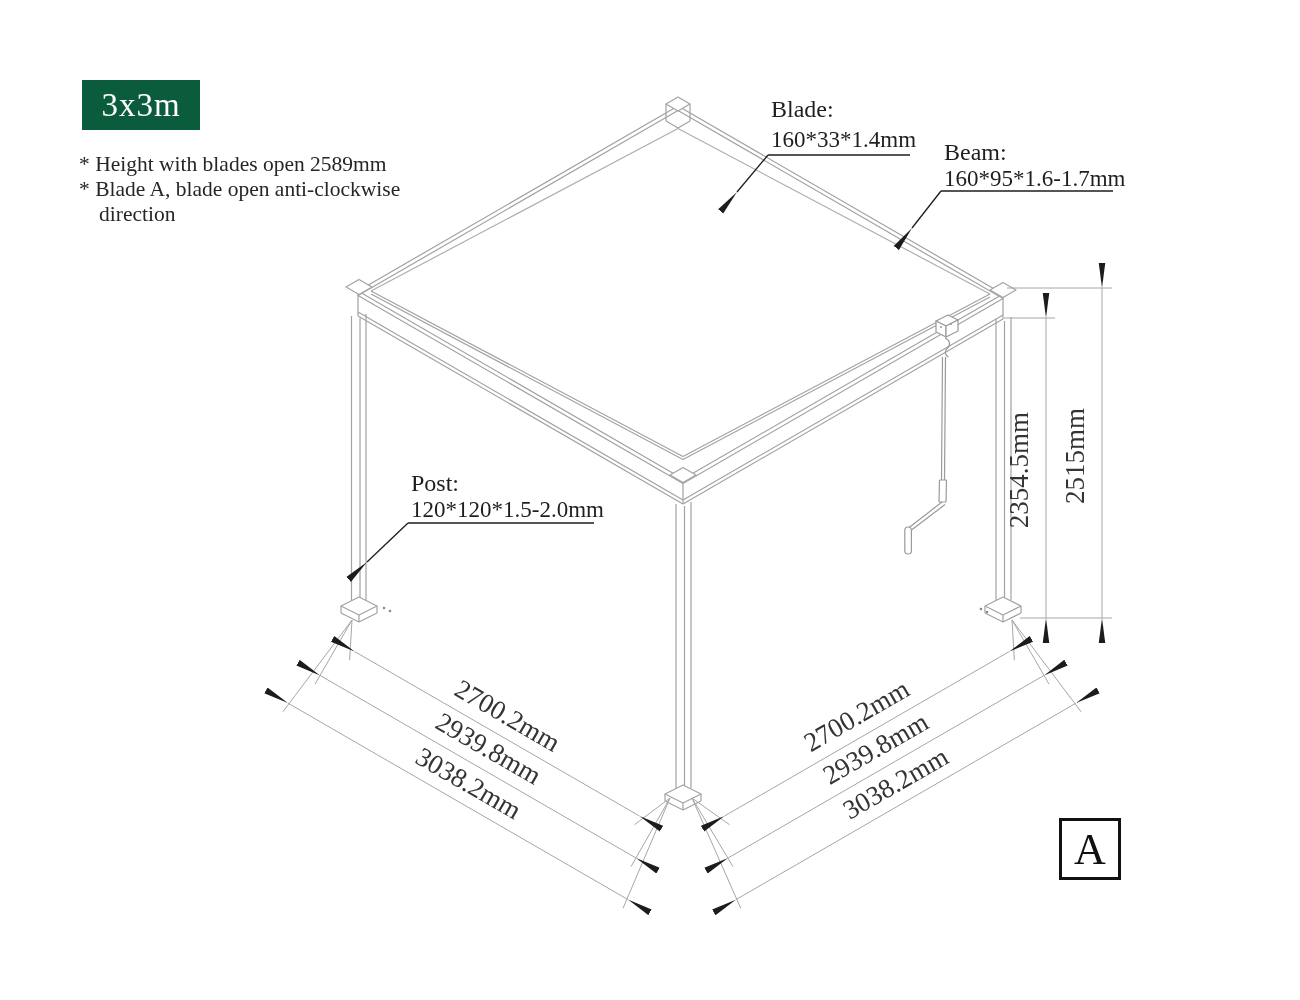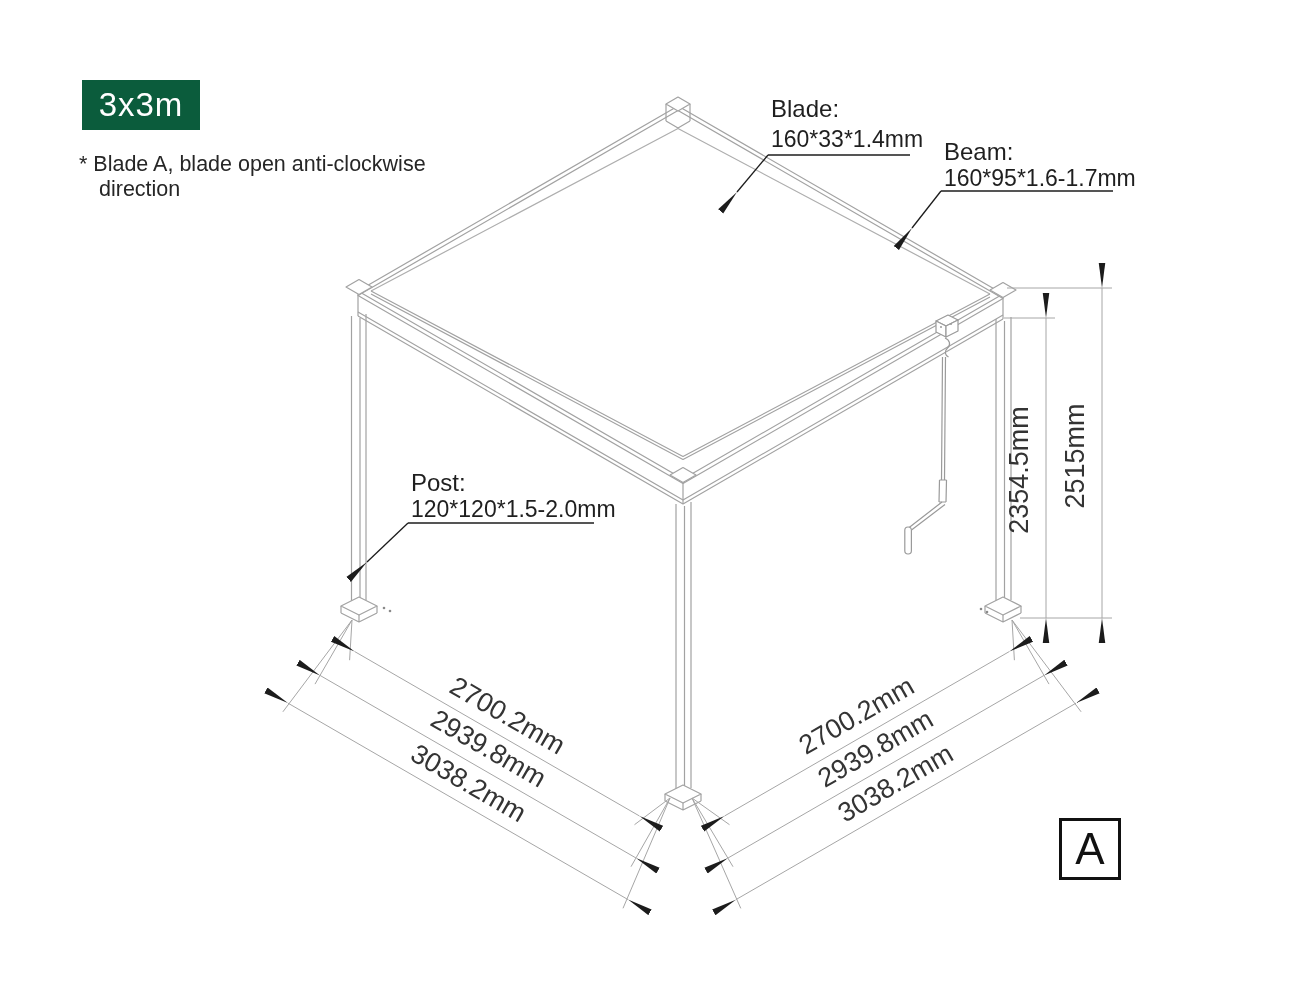--- a/index.html
+++ b/index.html
@@ -1,17 +1,17 @@
 <!DOCTYPE html>
 <html><head>
 <meta charset="utf-8">
 <style>
   html,body{margin:0;padding:0;background:#fff;}
   #stage{position:relative;width:1300px;height:1000px;background:#ffffff;overflow:hidden;
-         font-family:Liberation Sans, sans-serif;}
+         font-family:Liberation Serif, serif;}
   #drawing{position:absolute;left:0;top:0;}
   .badge{position:absolute;left:82px;top:80px;width:118px;height:50px;
          display:flex;align-items:center;justify-content:center;
          color:#ffffff;font-size:33px;letter-spacing:1px;}
   .notes{position:absolute;left:79px;top:152px;color:#262626;font-size:21.5px;line-height:25px;}
   .notes .indent{padding-left:20px;}
   .view-box{position:absolute;left:1059px;top:818px;width:56px;height:56px;
             border:3px solid #111;display:flex;align-items:center;justify-content:center;
             font-size:44px;color:#111;background:#fff;}
   svg text{fill:#1f1f1f;}
@@ -20,20 +20,21 @@
   .dim{font-size:27px;fill:#343434;}
 </style>
 </head>
 <body>
 
 <div id="stage">
 
   <div class="badge" style="background: rgb(11, 92, 60);">3x3m</div>
 
   <div class="notes">
+    <div>* Height with blades open 2589mm</div>
     <div>* Blade A, blade open anti-clockwise</div>
     <div class="indent">direction</div>
   </div>
 
   <svg id="drawing" width="1300" height="1000" viewBox="0 0 1300 1000">
     <defs>
       <marker id="arr" viewBox="0 0 26 8" refX="0.6" refY="4" markerWidth="26" markerHeight="8" orient="auto-start-reverse" markerUnits="userSpaceOnUse">
         <path d="M26 0.7 L0.6 4 L26 7.3 Z" fill="#1c1c1c"></path>
       </marker>
     </defs>

